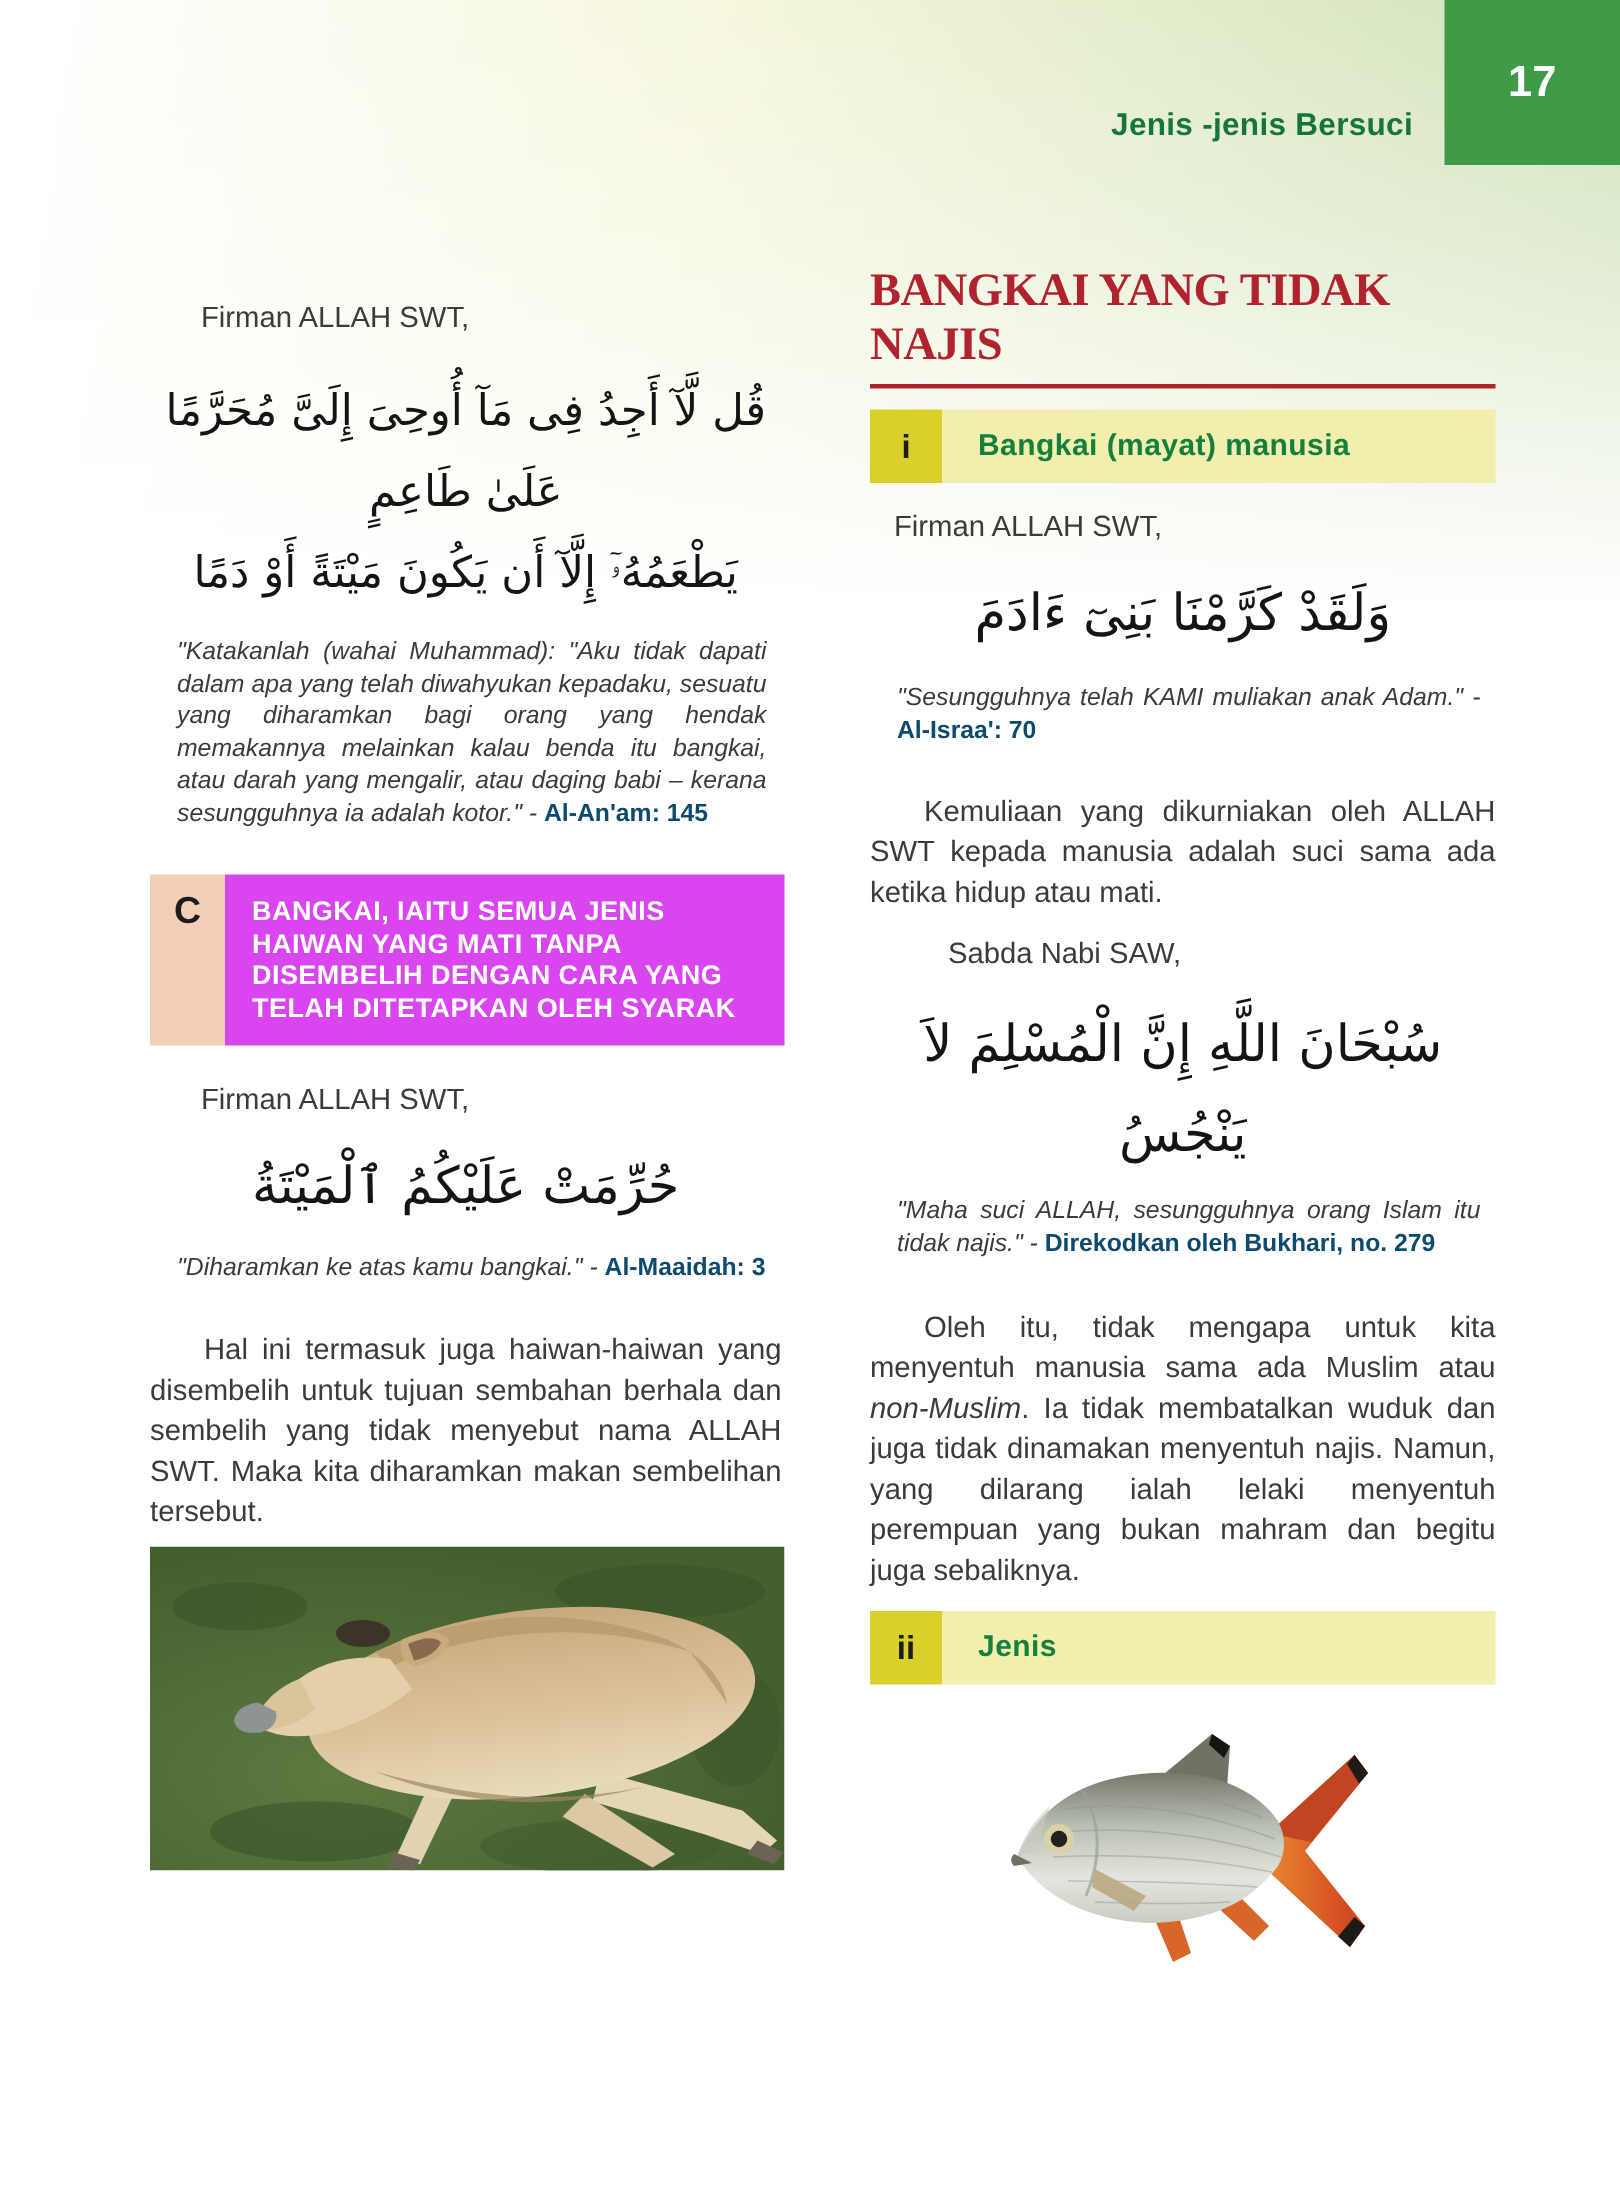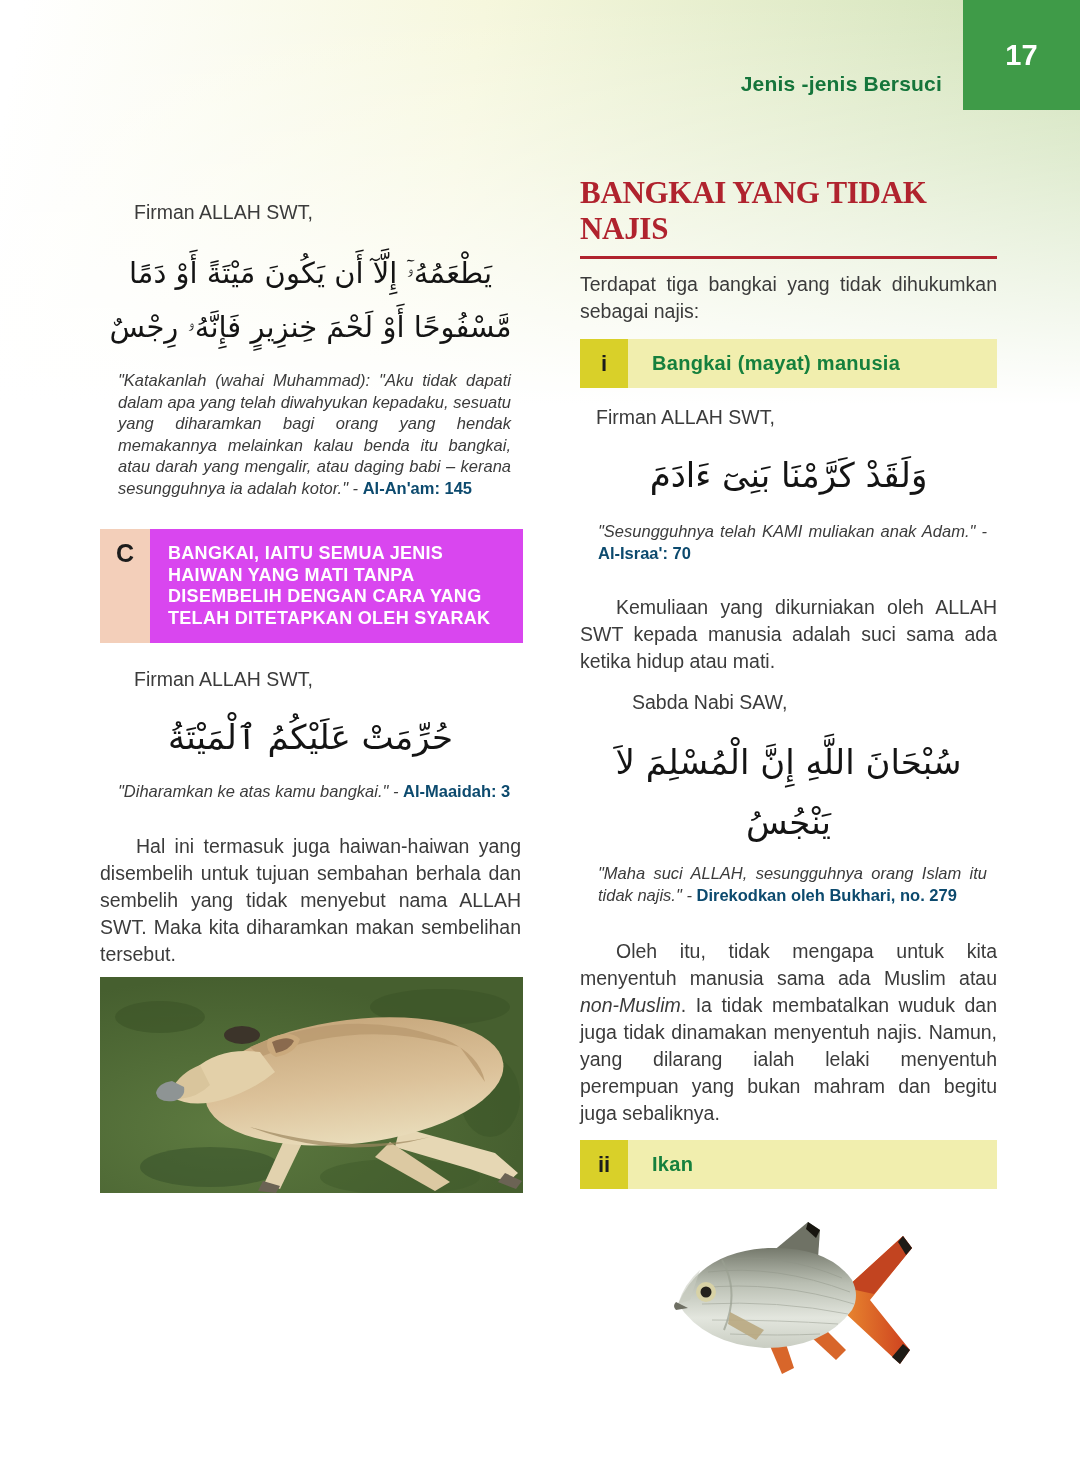--- a/index.html
+++ b/index.html
@@ -87,22 +87,22 @@
 
   <div class="page-tab">
     <span>17</span>
   </div>
   <div class="header-title">Jenis -jenis Bersuci</div>
 
   <div class="col col-left">
     <p class="firman indent18" style="padding-top:5px;">Firman ALLAH SWT,</p>
 
     <div class="arabic arabic-big" style="margin-top:22px;">
+      <div>قُل لَّآ أَجِدُ فِى مَآ أُوحِىَ إِلَىَّ مُحَرَّمًا عَلَىٰ طَاعِمٍ</div>
       <div>يَطْعَمُهُۥٓ إِلَّآ أَن يَكُونَ مَيْتَةً أَوْ دَمًا</div>
-      <div>مَّسْفُوحًا أَوْ لَحْمَ خِنزِيرٍ فَإِنَّهُۥ رِجْسٌ</div>
     </div>
 
     <p class="quote" style="margin-top:16px;"><span>"Katakanlah (wahai Muhammad): "Aku tidak dapati dalam apa yang telah diwahyukan kepadaku, sesuatu yang diharamkan bagi orang yang hendak memakannya melainkan kalau benda itu bangkai, atau darah yang mengalir, atau daging babi – kerana sesungguhnya ia adalah kotor." - </span><span class="src">Al-An'am: 145</span></p>
 
     <div class="red-box" style="margin-top:30px;">
       <div class="letter">C</div>
       <div class="body">BANGKAI, IAITU SEMUA JENIS HAIWAN YANG MATI TANPA DISEMBELIH DENGAN CARA YANG TELAH DITETAPKAN OLEH SYARAK</div>
     </div>
 
     <p class="firman indent18" style="margin-top:25px;">Firman ALLAH SWT,</p>
@@ -157,21 +157,20 @@
 
       <ellipse cx="142" cy="58" rx="18" ry="9" fill="#3c342a"></ellipse>
 
       <path d="M150 150 Q240 185 330 160 Q250 178 150 150 Z" fill="#9c885f" opacity="0.7"></path>
     </svg>
   </div>
 
   <div class="col col-right">
     <h1 class="red-heading">BANGKAI YANG TIDAK NAJIS</h1>
 
-    <p class="para" style="margin-top:12px;">Terdapat tiga bangkai yang tidak dihukumkan sebagai najis:</p>
 
     <div class="yellow-box" style="margin-top:14px;">
       <div class="num">i</div>
       <div class="title">Bangkai (mayat) manusia</div>
     </div>
 
     <p class="firman" style="margin-top:18px;">Firman ALLAH SWT,</p>
 
     <p class="arabic arabic-one" style="margin-top:10px;">وَلَقَدْ كَرَّمْنَا بَنِىٓ ءَادَمَ</p>
 
@@ -182,21 +181,21 @@
     <p class="firman indent36" style="margin-top:16px;">Sabda Nabi SAW,</p>
 
     <p class="arabic arabic-one" style="margin-top:18px;">سُبْحَانَ اللَّهِ إِنَّ الْمُسْلِمَ لاَ يَنْجُسُ</p>
 
     <p class="quote" style="margin-top:11px;"><span>"Maha suci ALLAH, sesungguhnya orang Islam itu tidak najis." - </span><span class="src">Direkodkan oleh Bukhari, no. 279</span></p>
 
     <p class="para indent36" style="margin-top:32px;"><span>Oleh itu, tidak mengapa untuk kita menyentuh manusia sama ada Muslim atau </span><span class="it">non-Muslim</span><span>. Ia tidak membatalkan wuduk dan juga tidak dinamakan menyentuh najis. Namun, yang dilarang ialah lelaki menyentuh perempuan yang bukan mahram dan begitu juga sebaliknya.</span></p>
 
     <div class="yellow-box" style="margin-top:13px;">
       <div class="num">ii</div>
-      <div class="title">Ikan</div>
+      <div class="title">Jenis</div>
     </div>
 
     <svg class="photo photo-fish" width="258" height="176" viewBox="0 0 258 176" xmlns="http://www.w3.org/2000/svg">
       <defs>
         <linearGradient id="fishBody" x1="0" y1="0" x2="0" y2="1">
           <stop offset="0%" stop-color="#75796c"></stop>
           <stop offset="35%" stop-color="#b9beb2"></stop>
           <stop offset="70%" stop-color="#e3e6de"></stop>
           <stop offset="100%" stop-color="#c9cdc2"></stop>
         </linearGradient>

